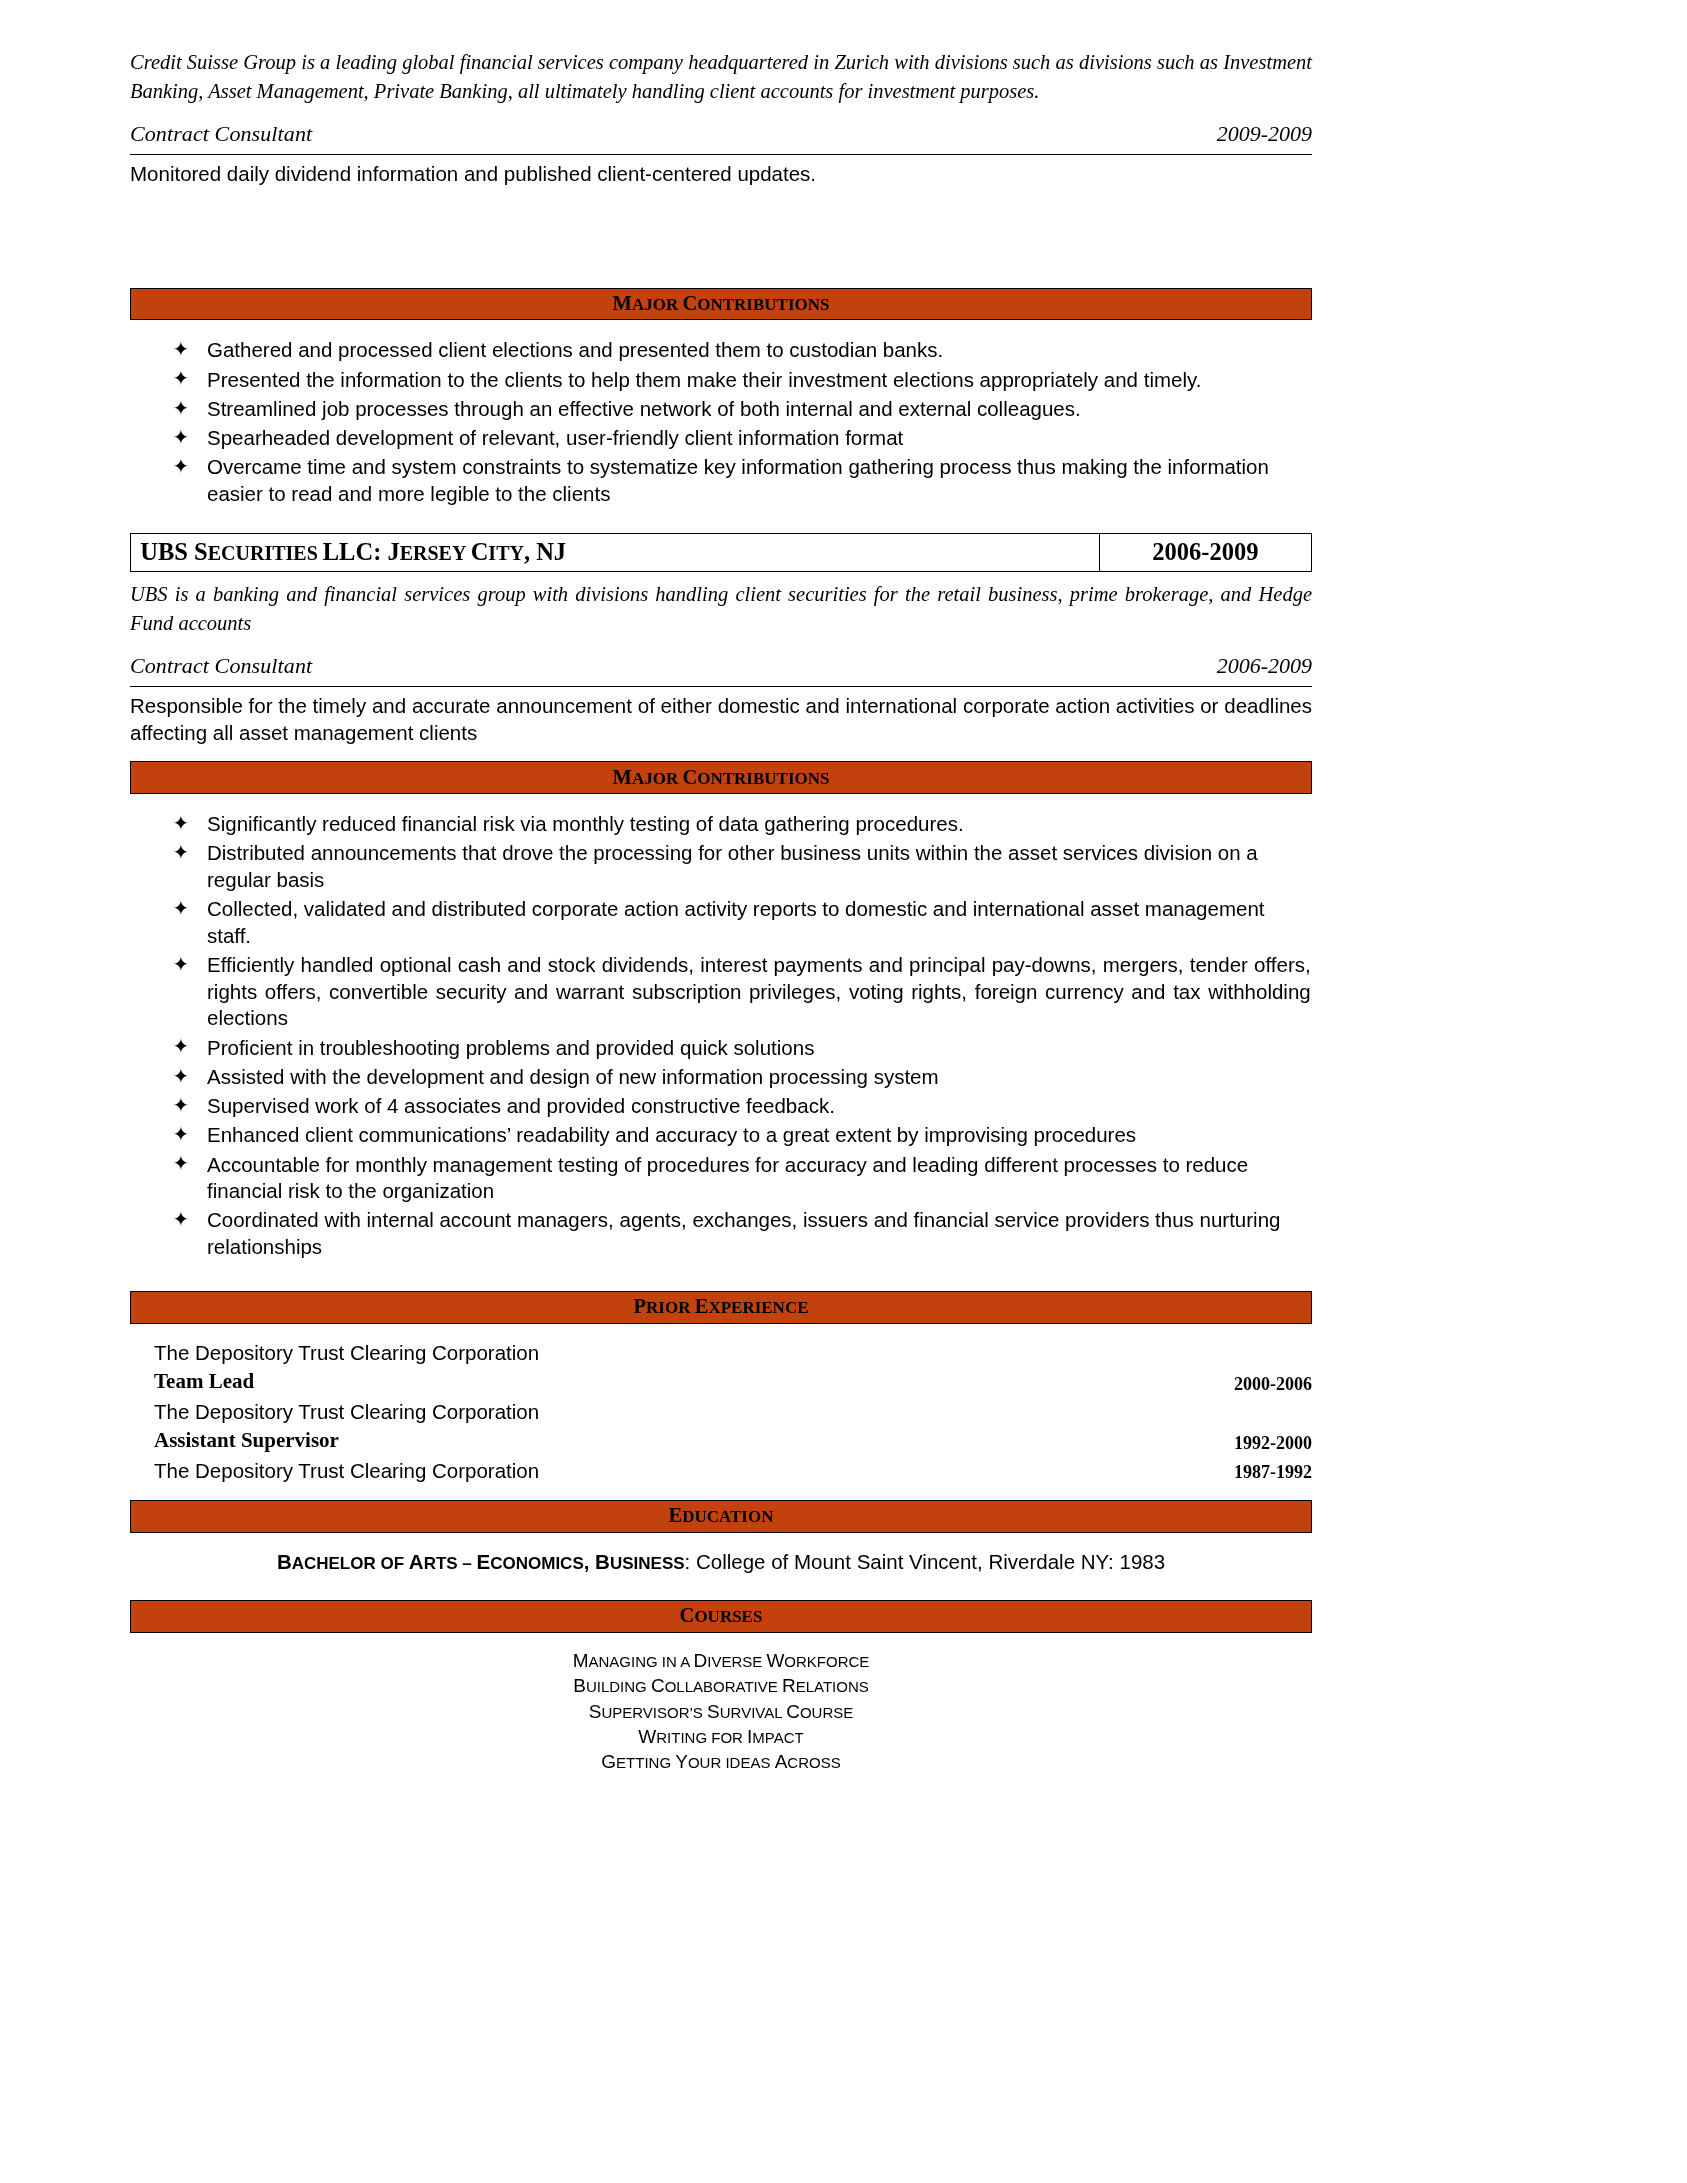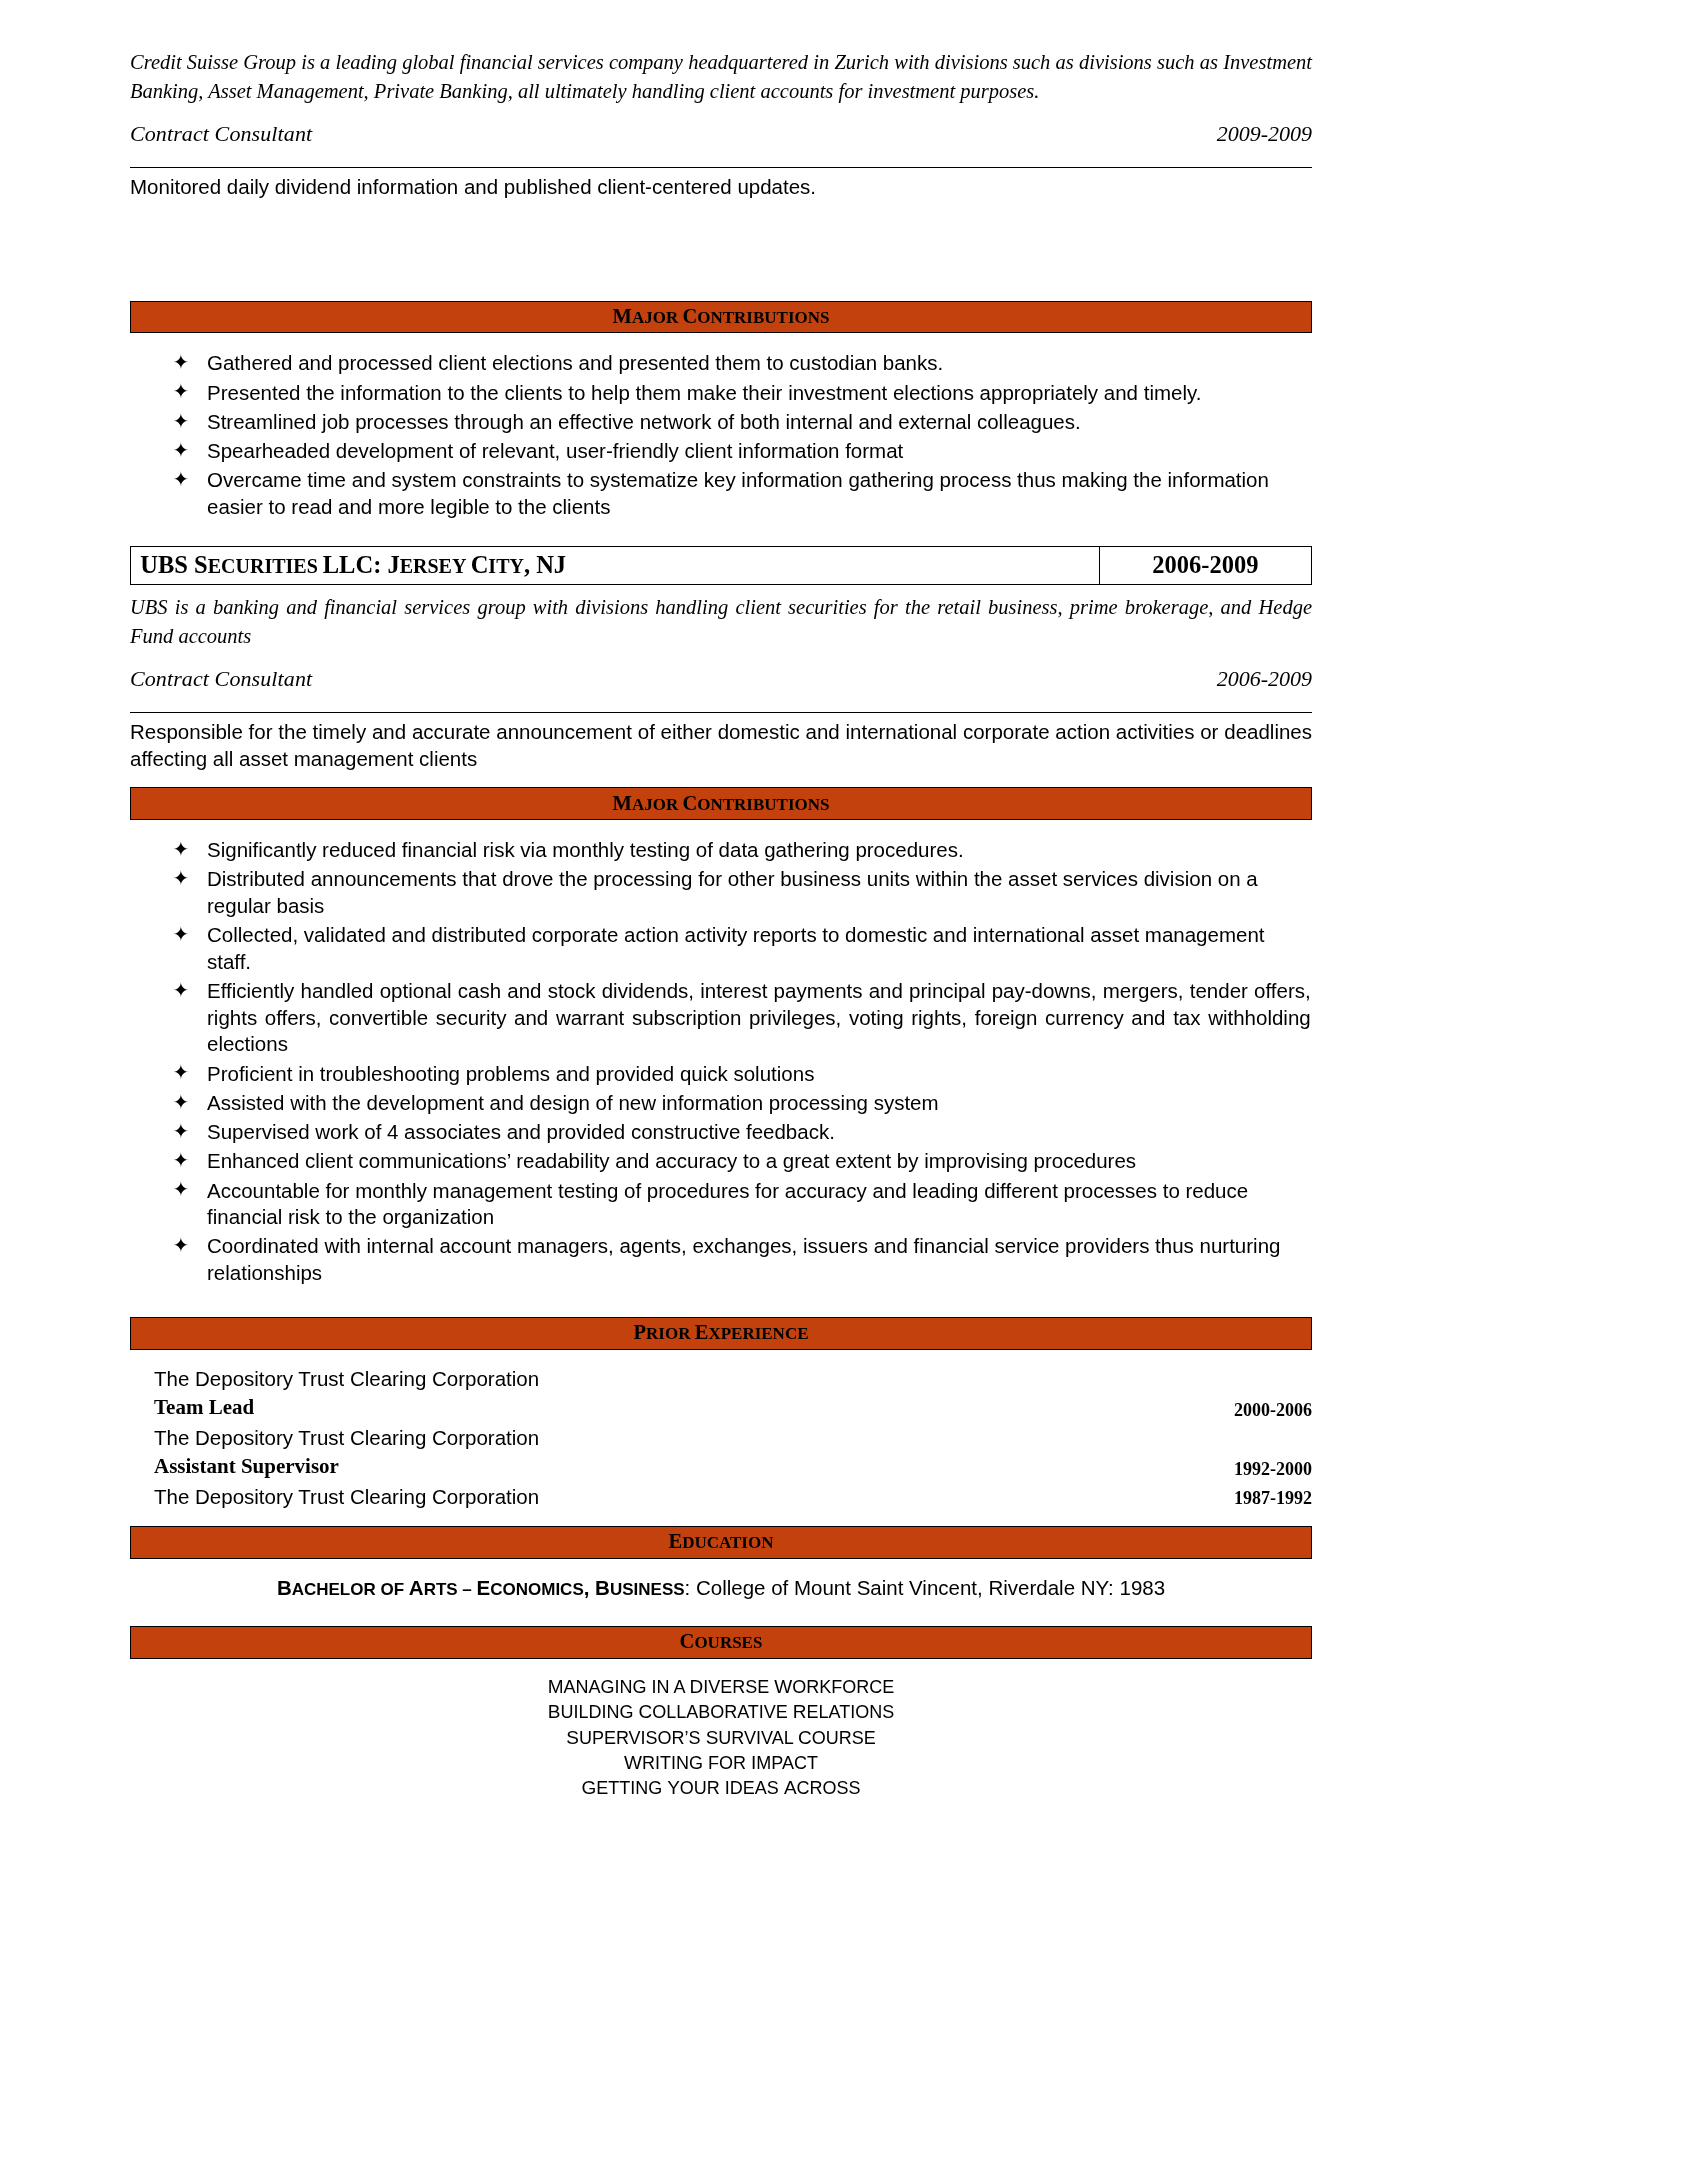--- a/index.html
+++ b/index.html
@@ -37,21 +37,21 @@
 
   
   .job-row {
     display: flex;
     justify-content: space-between;
     align-items: baseline;
     border-bottom: 1.3px solid #000;
     font-family: "Liberation Serif", serif;
     font-style: italic;
     font-size: 22px;
-    padding-bottom: 20px;
+    padding-bottom: 7px;
     margin-top: 14.6px;
   }
   .job-row .title { letter-spacing: 0.1px; }
   .job-row .dates { }
 
   
   .company-box {
     display: flex;
     border: 1.3px solid #000;
     margin-top: 25px;
@@ -150,21 +150,21 @@
   .courses {
     text-align: center;
     margin-top: 14.6px;
     font-family: "Liberation Sans", sans-serif;
   }
   .courses .course {
     font-size: 19px;
     line-height: 1.34;
   }
   .courses .course .sc-first { font-size: 19px; }
-  .courses .course .sc-rest { font-size: 18px; }
+  .courses .course .sc-rest { font-size: 15px; }
   .spacer-lg { height: 73px; }
 </style>
 </head>
 <body>
 
 <div class="page">
 
   <div class="serif-italic">Credit Suisse Group is a leading global financial services company headquartered in Zurich with divisions such as divisions such as Investment Banking, Asset Management, Private Banking, all ultimately handling client accounts for investment purposes.</div>
 
   <div class="job-row">

